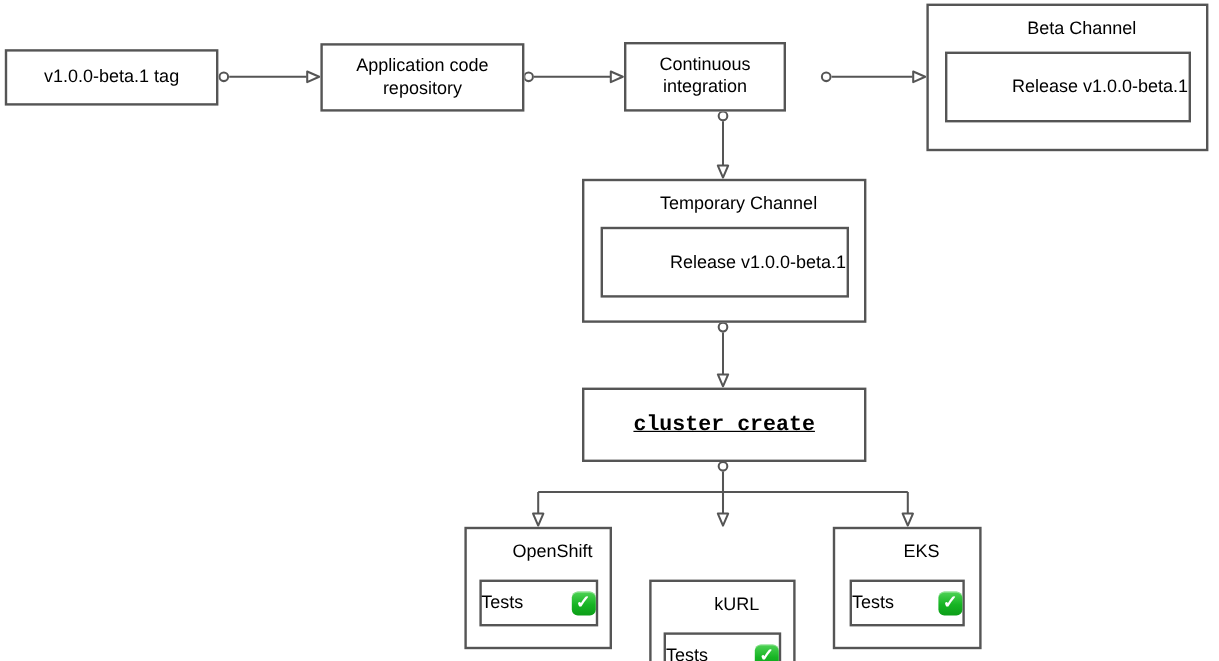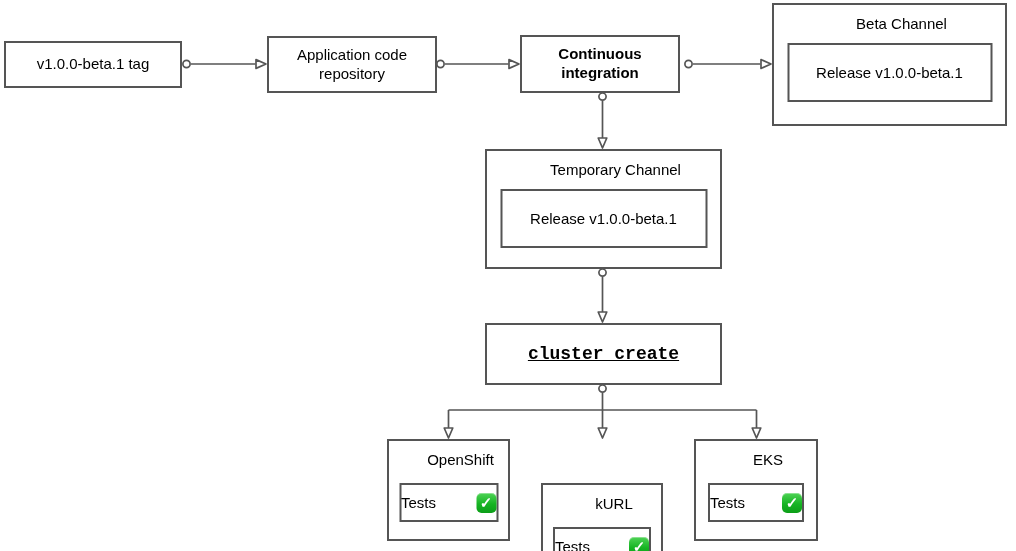--- a/index.html
+++ b/index.html
@@ -46,21 +46,21 @@
     text-align: center;
     font-size: 15px;
     line-height: 20px;
   }
   .inner-box {
     position: absolute;
     background: #ffffff;
     border: 2px solid #555555;
     display: flex;
     align-items: center;
-    justify-content: center;
+    justify-content: flex-end;
     text-align: center;
     font-size: 15px;
   }
   .inner-box.centered-x {
     left: 50%;
     transform: translateX(-50%);
   }
   .mono-node {
     font-family: "Liberation Mono", "DejaVu Sans Mono", monospace;
     font-weight: bold;
@@ -141,21 +141,21 @@
   </svg>
 
   <div class="node" style="left:4px; top:41px; width:178px; height:47px;">
     <span>v1.0.0-beta.1 tag</span>
   </div>
 
   <div class="node" style="left:267px; top:36px; width:170px; height:57px;">
     <span class="wrap-narrow">Application code repository</span>
   </div>
 
-  <div class="node" style="left:520px; top:35px; width:160px; height:58px;font-weight:bold;">
+  <div class="node" style="left:520px; top:35px; width:135px; height:58px;">
     <span class="wrap-narrow">Continuous integration</span>
   </div>
 
   <div class="group" style="left:772px; top:3px; width:235px; height:123px;">
     <div class="group-title">Beta Channel</div>
     <div class="inner-box centered-x" style="top:38px; width:205px; height:59px;">
       <span>Release v1.0.0-beta.1</span>
     </div>
   </div>
 

